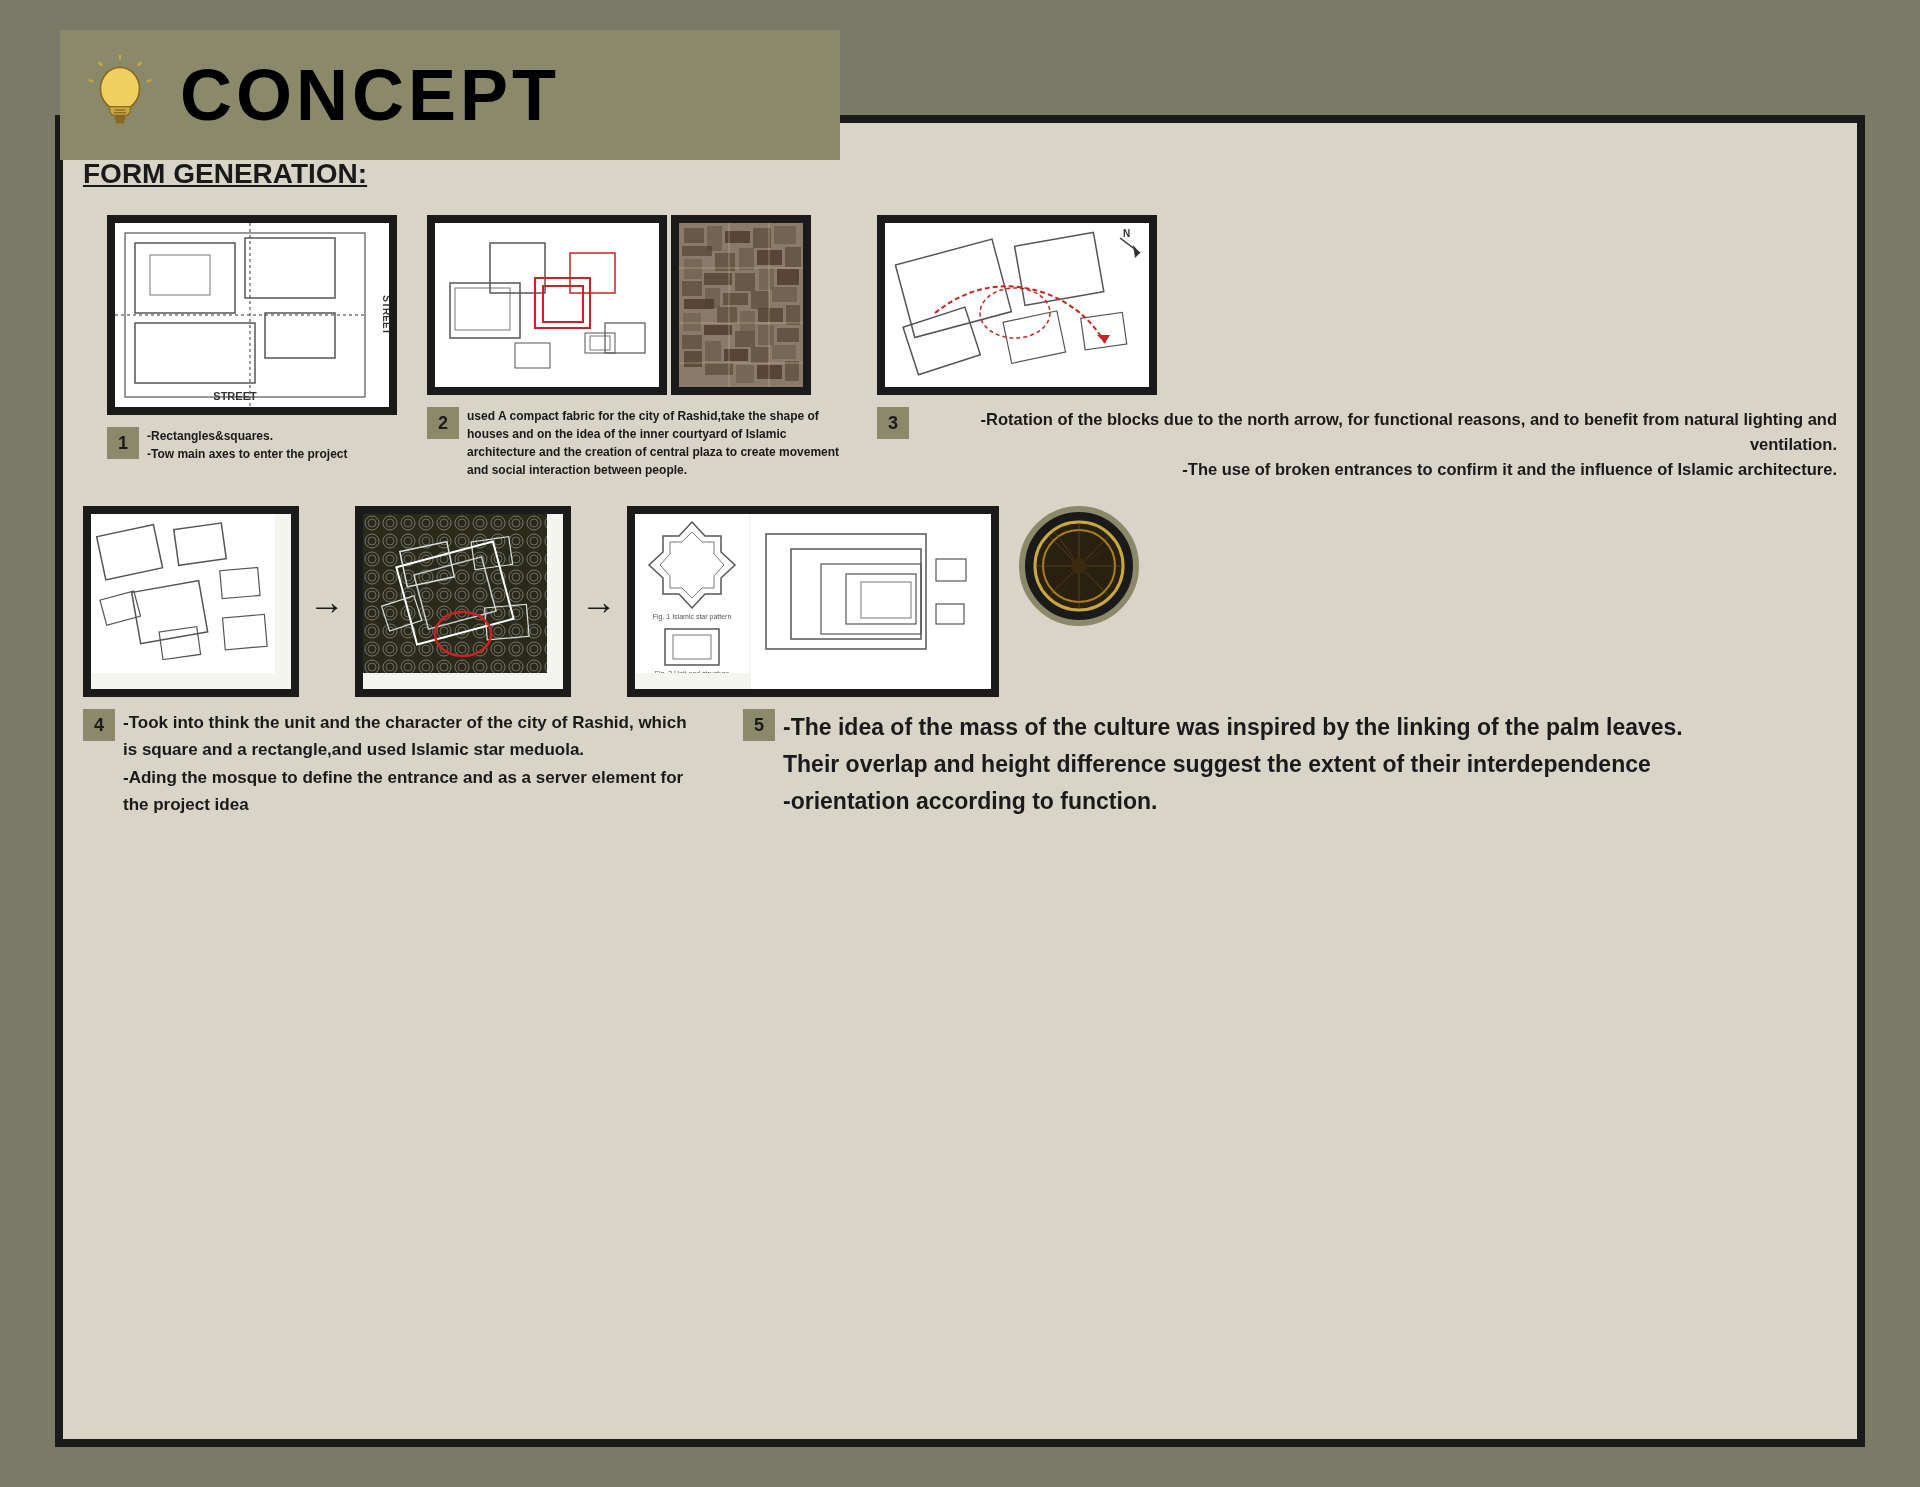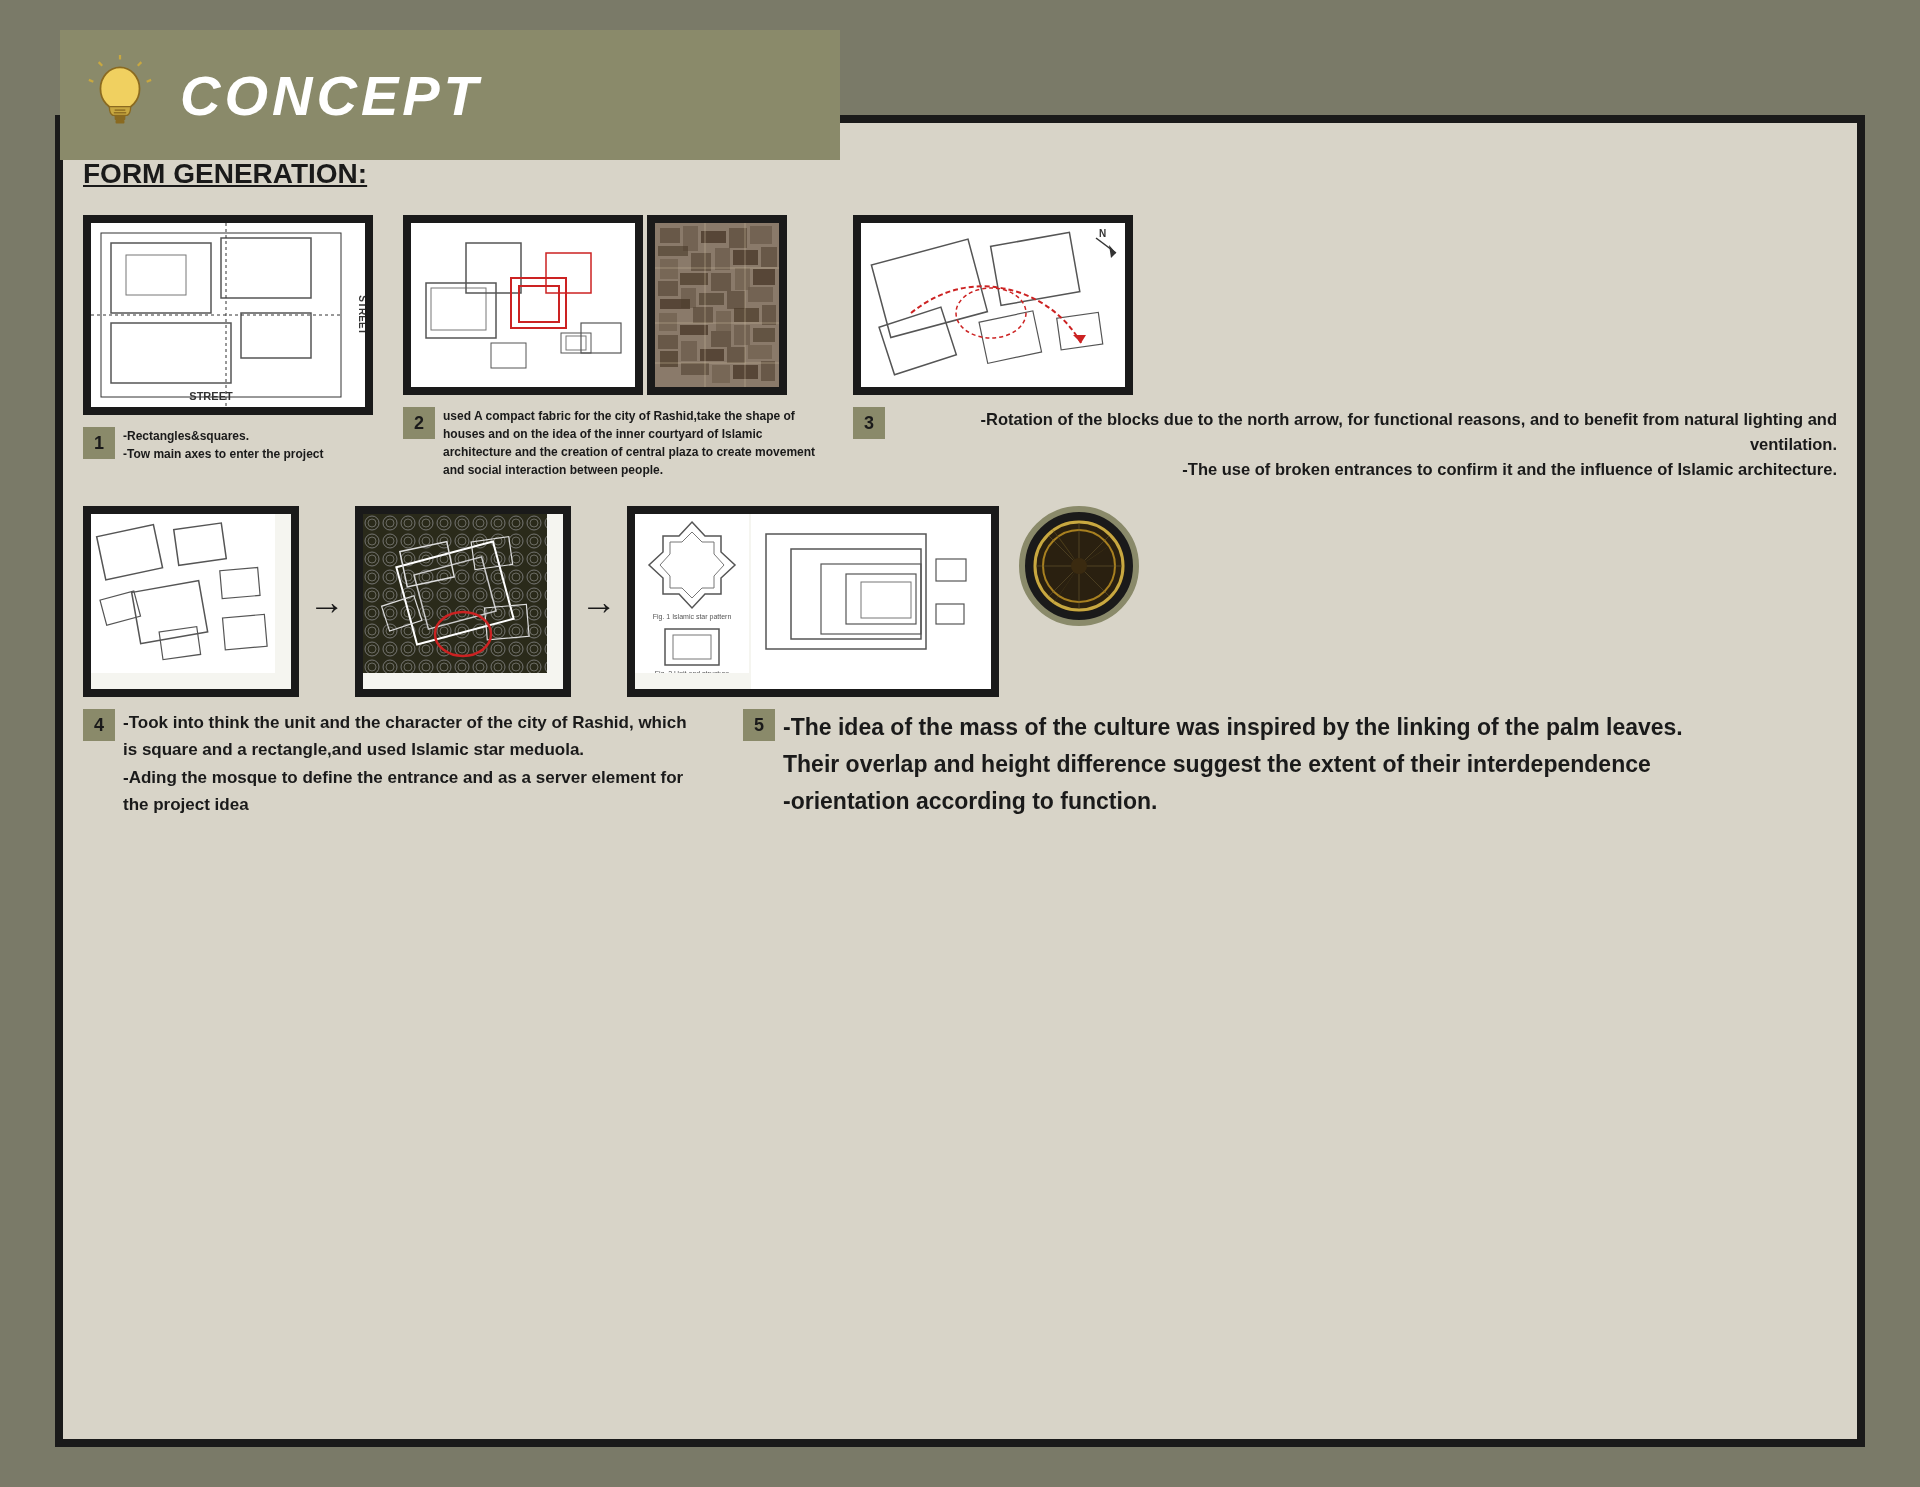--- a/index.html
+++ b/index.html
@@ -32,25 +32,24 @@
     }
 
     .bulb-icon {
       width: 80px;
       height: 80px;
       margin-right: 20px;
       flex-shrink: 0;
     }
 
     .concept-title {
-      font-size: 56px;
+      font-size: 72px;
       font-weight: 900;
-      color: #ffffff;
+      color: #000000;
       letter-spacing: 4px;
-      font-style: italic;
     }
 
     .main-content {
       position: absolute;
       top: 115px;
       left: 55px;
       right: 55px;
       bottom: 40px;
       background: #d8d4c8;
       border: 8px solid #1a1a1a;
@@ -138,21 +137,21 @@
       margin-top: 12px;
     }
 
     .step-text {
       font-size: 12px;
       font-weight: bold;
       color: #1a1a1a;
       line-height: 1.5;
     }
 
-    .col1 { width: 290px; flex-shrink: 0; }
+    .col1 { width: 290px; flex-shrink: 0; margin-left: 24px; }
     .col2 { width: 420px; flex-shrink: 0; }
     .col3 { flex: 1; }
 
     
     svg { display: block; }
 
     
     .step4-imgs {
       display: flex;
       align-items: center;

